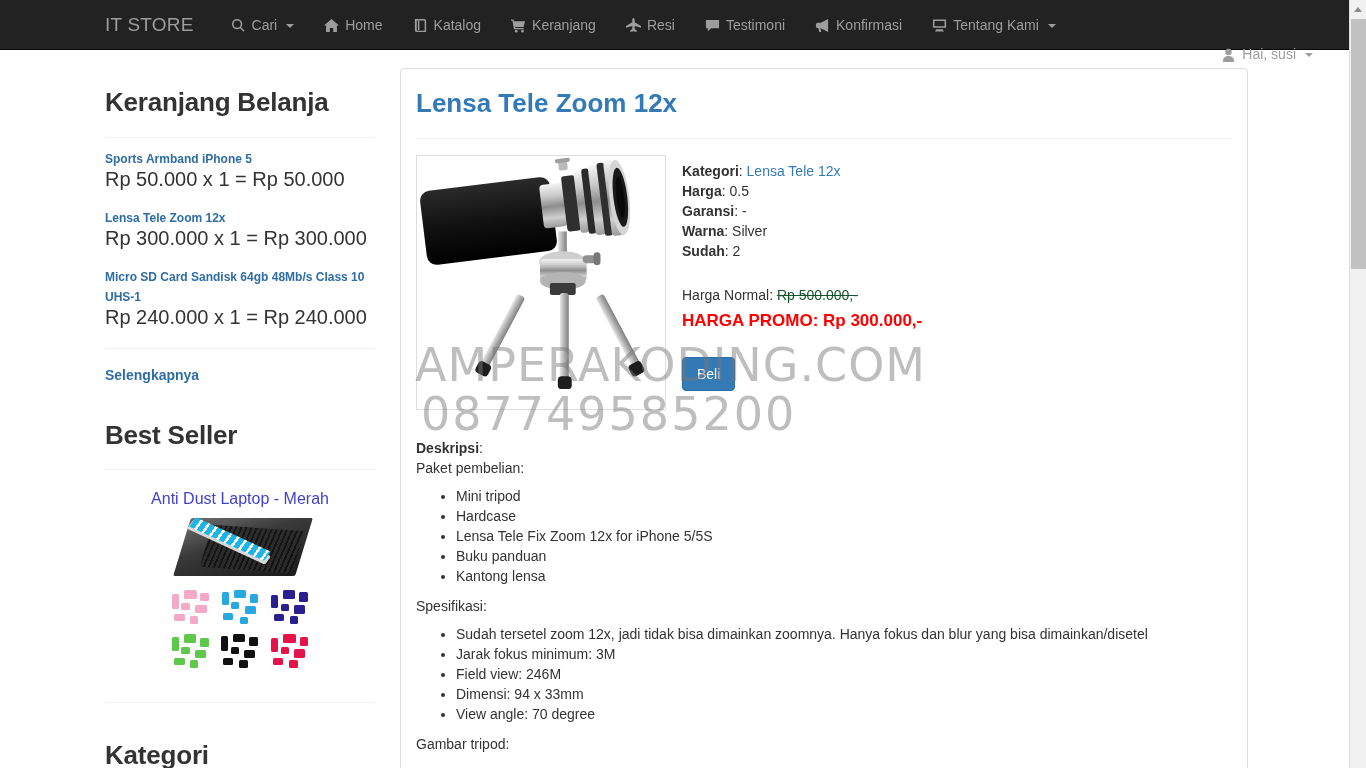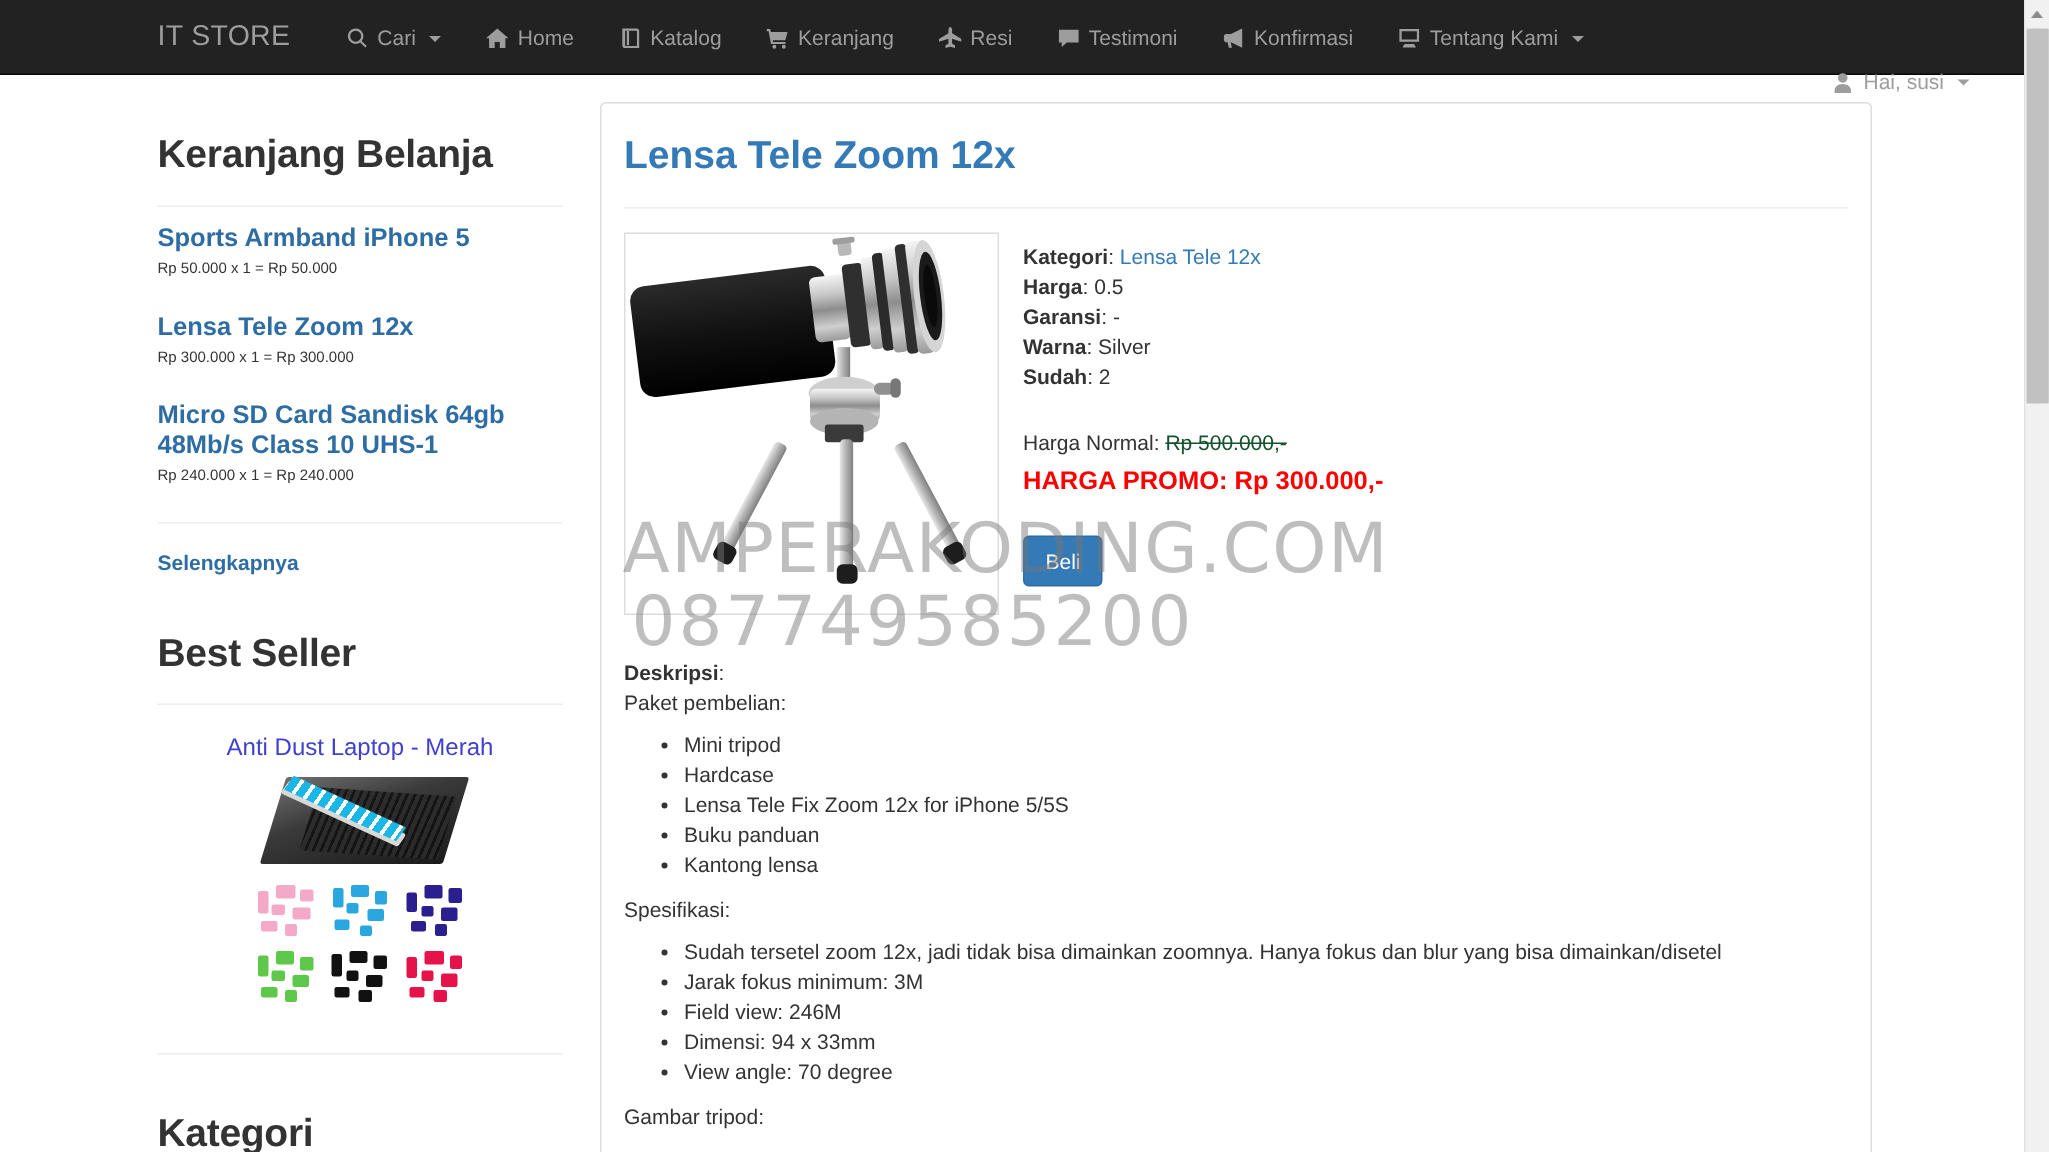--- a/index.html
+++ b/index.html
@@ -86,28 +86,28 @@
     line-height: 1.1;
     letter-spacing: -.2px;
   }
   .hr { border: none; border-top: 1px solid #eeeeee; margin: 20px 0 0 0; height: 0; }
 
   .cart-list { margin-top: 11px; }
   .cart-item { margin-bottom: 18px; }
   .cart-item .name {
     color: #2e6da4;
     font-weight: 700;
-    font-size: 17px;
+    font-size: 12px;
     line-height: 20px;
     cursor: pointer;
     display: block;
   }
   .cart-item .calc {
     color: #333333;
-    font-size: 10px;
+    font-size: 20px;
     line-height: 20px;
     margin-top: 1px;
   }
   .more-link {
     display: block;
     color: #2e6da4;
     font-weight: 700;
     font-size: 14px;
     margin-top: 18px;
     cursor: pointer;

